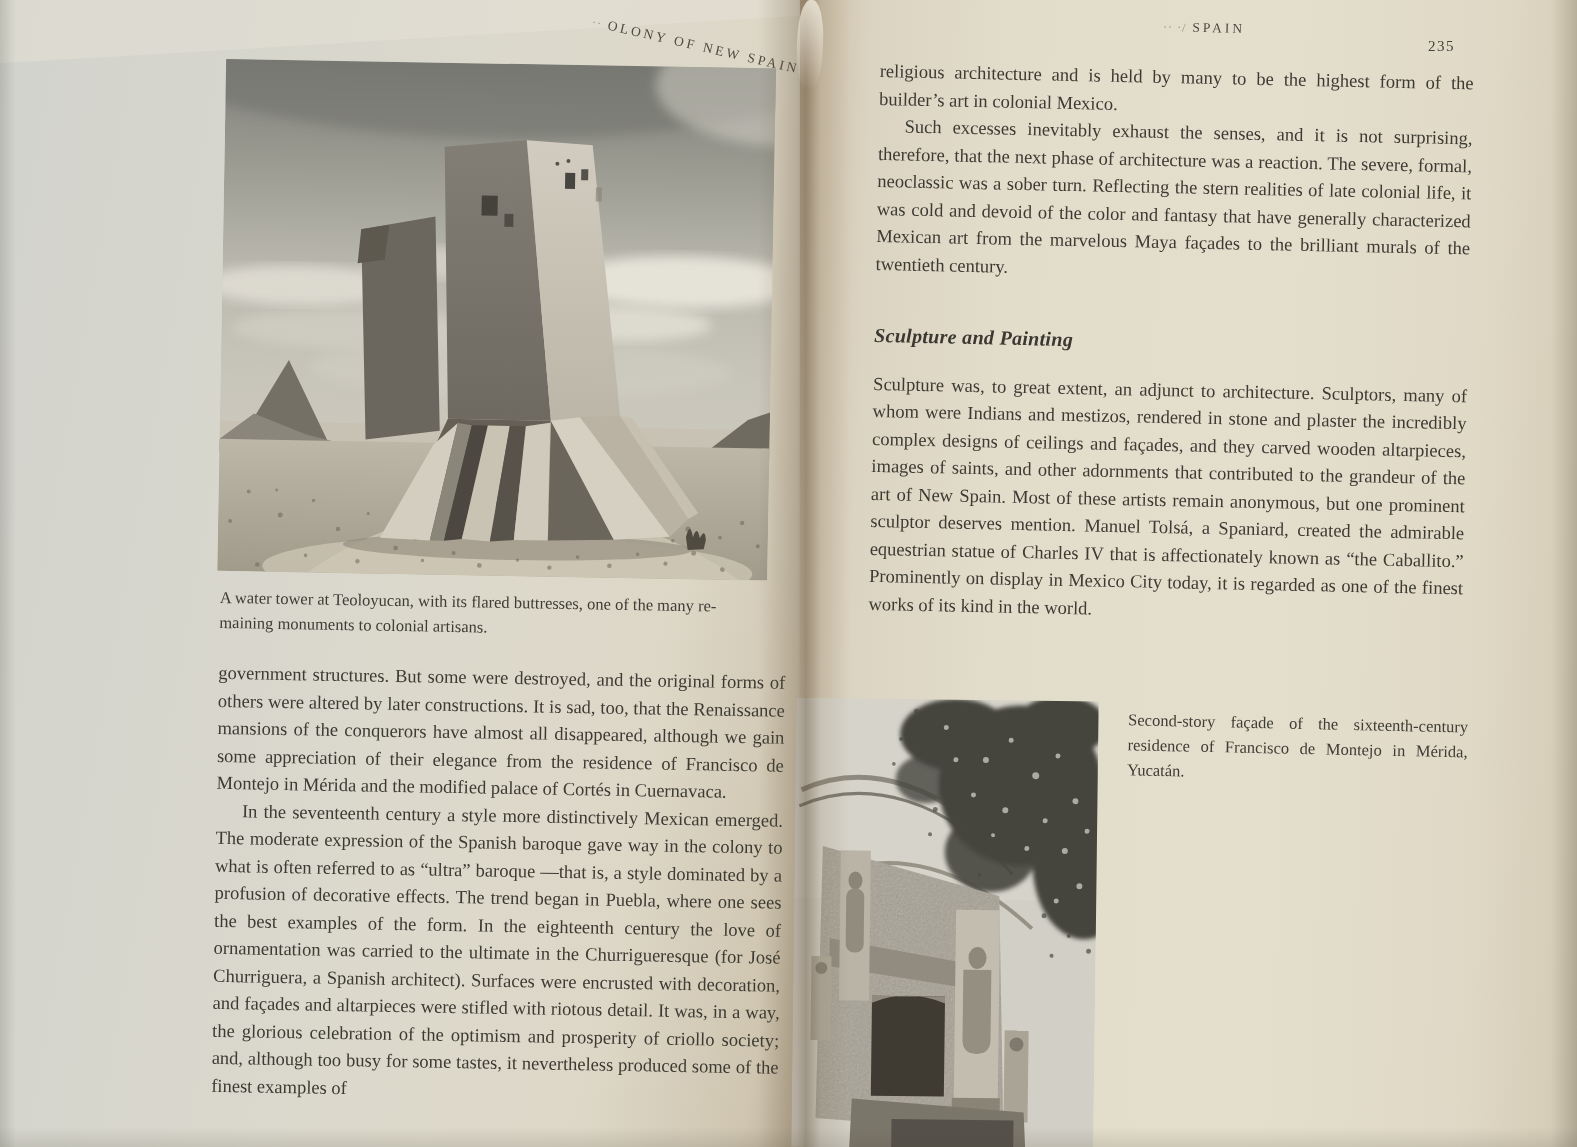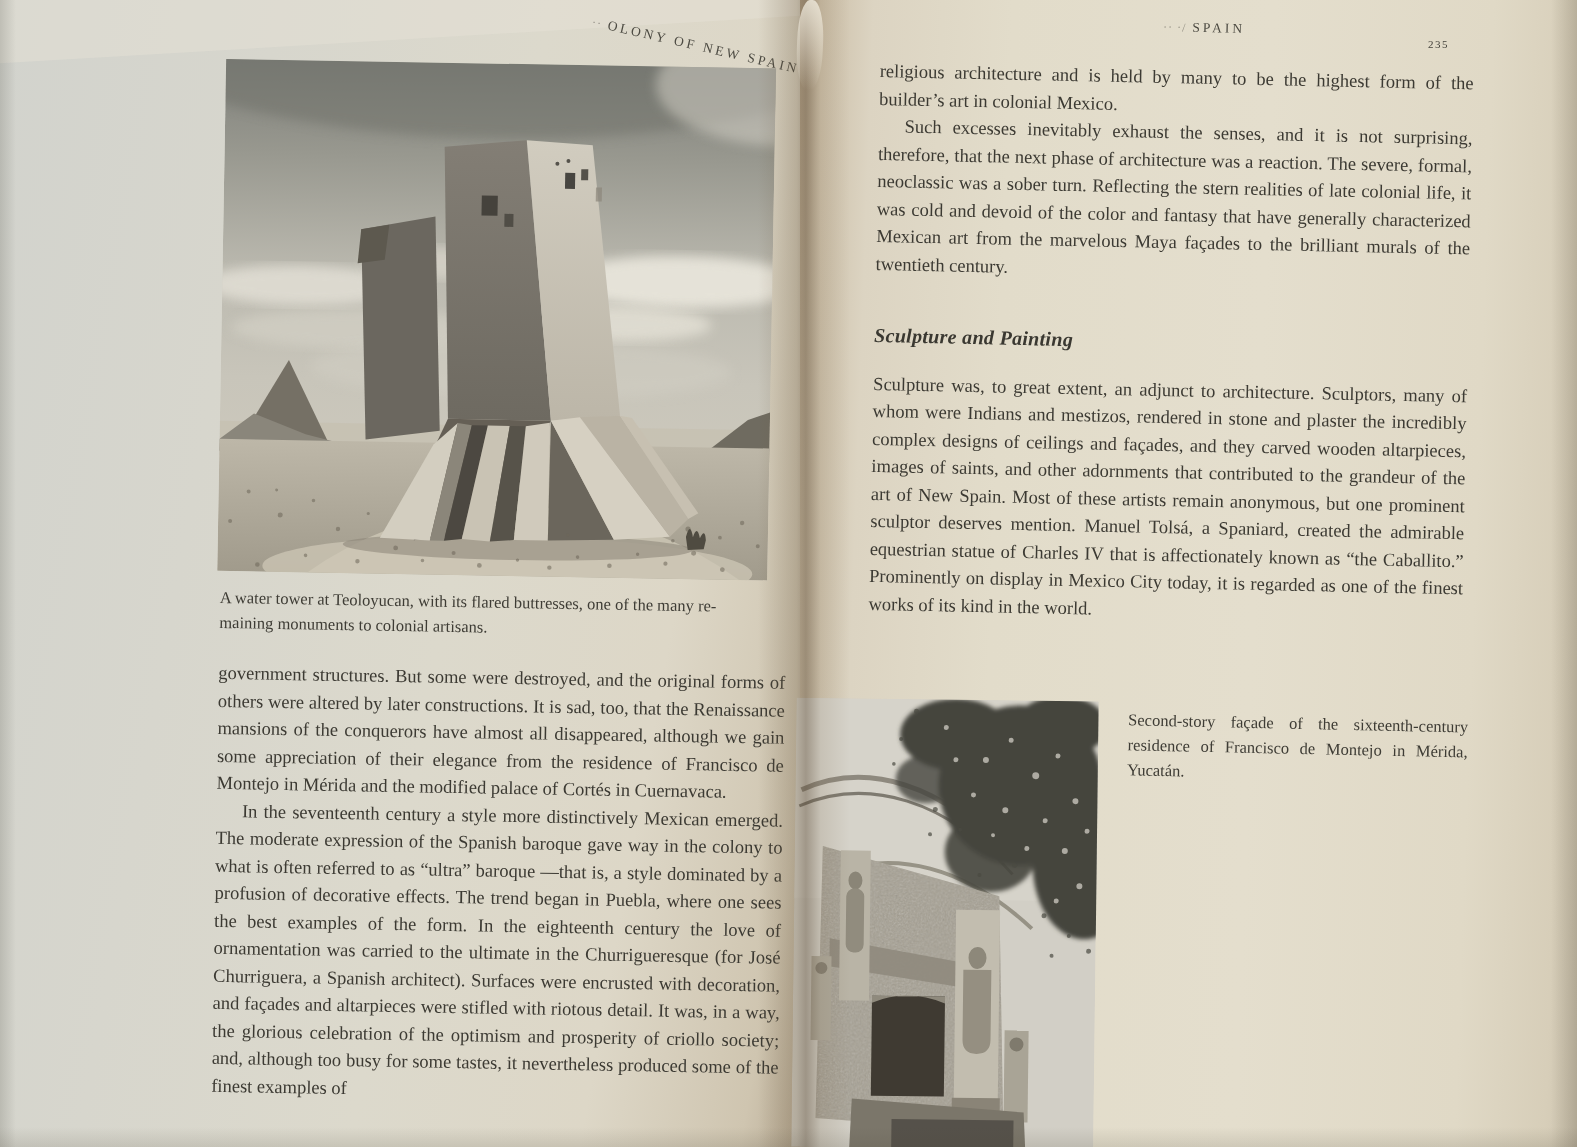--- a/index.html
+++ b/index.html
@@ -43,21 +43,21 @@
   
   .running-head{
     position:absolute;z-index:2;font-size:13.5px;letter-spacing:3px;
     color:#4c4a42;white-space:nowrap;
   }
   #lp-head{left:594px;top:14px;transform:rotate(13deg);transform-origin:left top;}
   #rp-head{left:1163px;top:20px;transform:rotate(1.5deg);}
   .garble{opacity:.5;letter-spacing:1px;margin-right:6px;font-size:12px;}
   #page-number{
     position:absolute;left:1428px;top:38px;z-index:2;
-    font-size:11px;letter-spacing:1.5px;color:#45433c;
+    font-size:15px;letter-spacing:1.5px;color:#45433c;
   }
   
   #lp-content{position:absolute;inset:0;z-index:2;transform:rotate(1deg);transform-origin:400px 300px;}
   #rp-content{position:absolute;inset:0;z-index:2;transform:rotate(1.2deg);transform-origin:880px 60px;}
   .caption{font-size:16.5px;line-height:25px;color:#3e3c35;}
   #lp-caption{position:absolute;left:225px;top:588px;width:572px;white-space:pre-line;}
   #rp-caption{position:absolute;left:1142px;top:702px;width:340px;text-align:justify;}
   .body-col{position:absolute;font-size:18.5px;line-height:27.5px;text-align:justify;}
   #lp-body{left:225px;top:663px;width:567px;}
   #rp-body{left:880px;top:58px;width:594px;}

